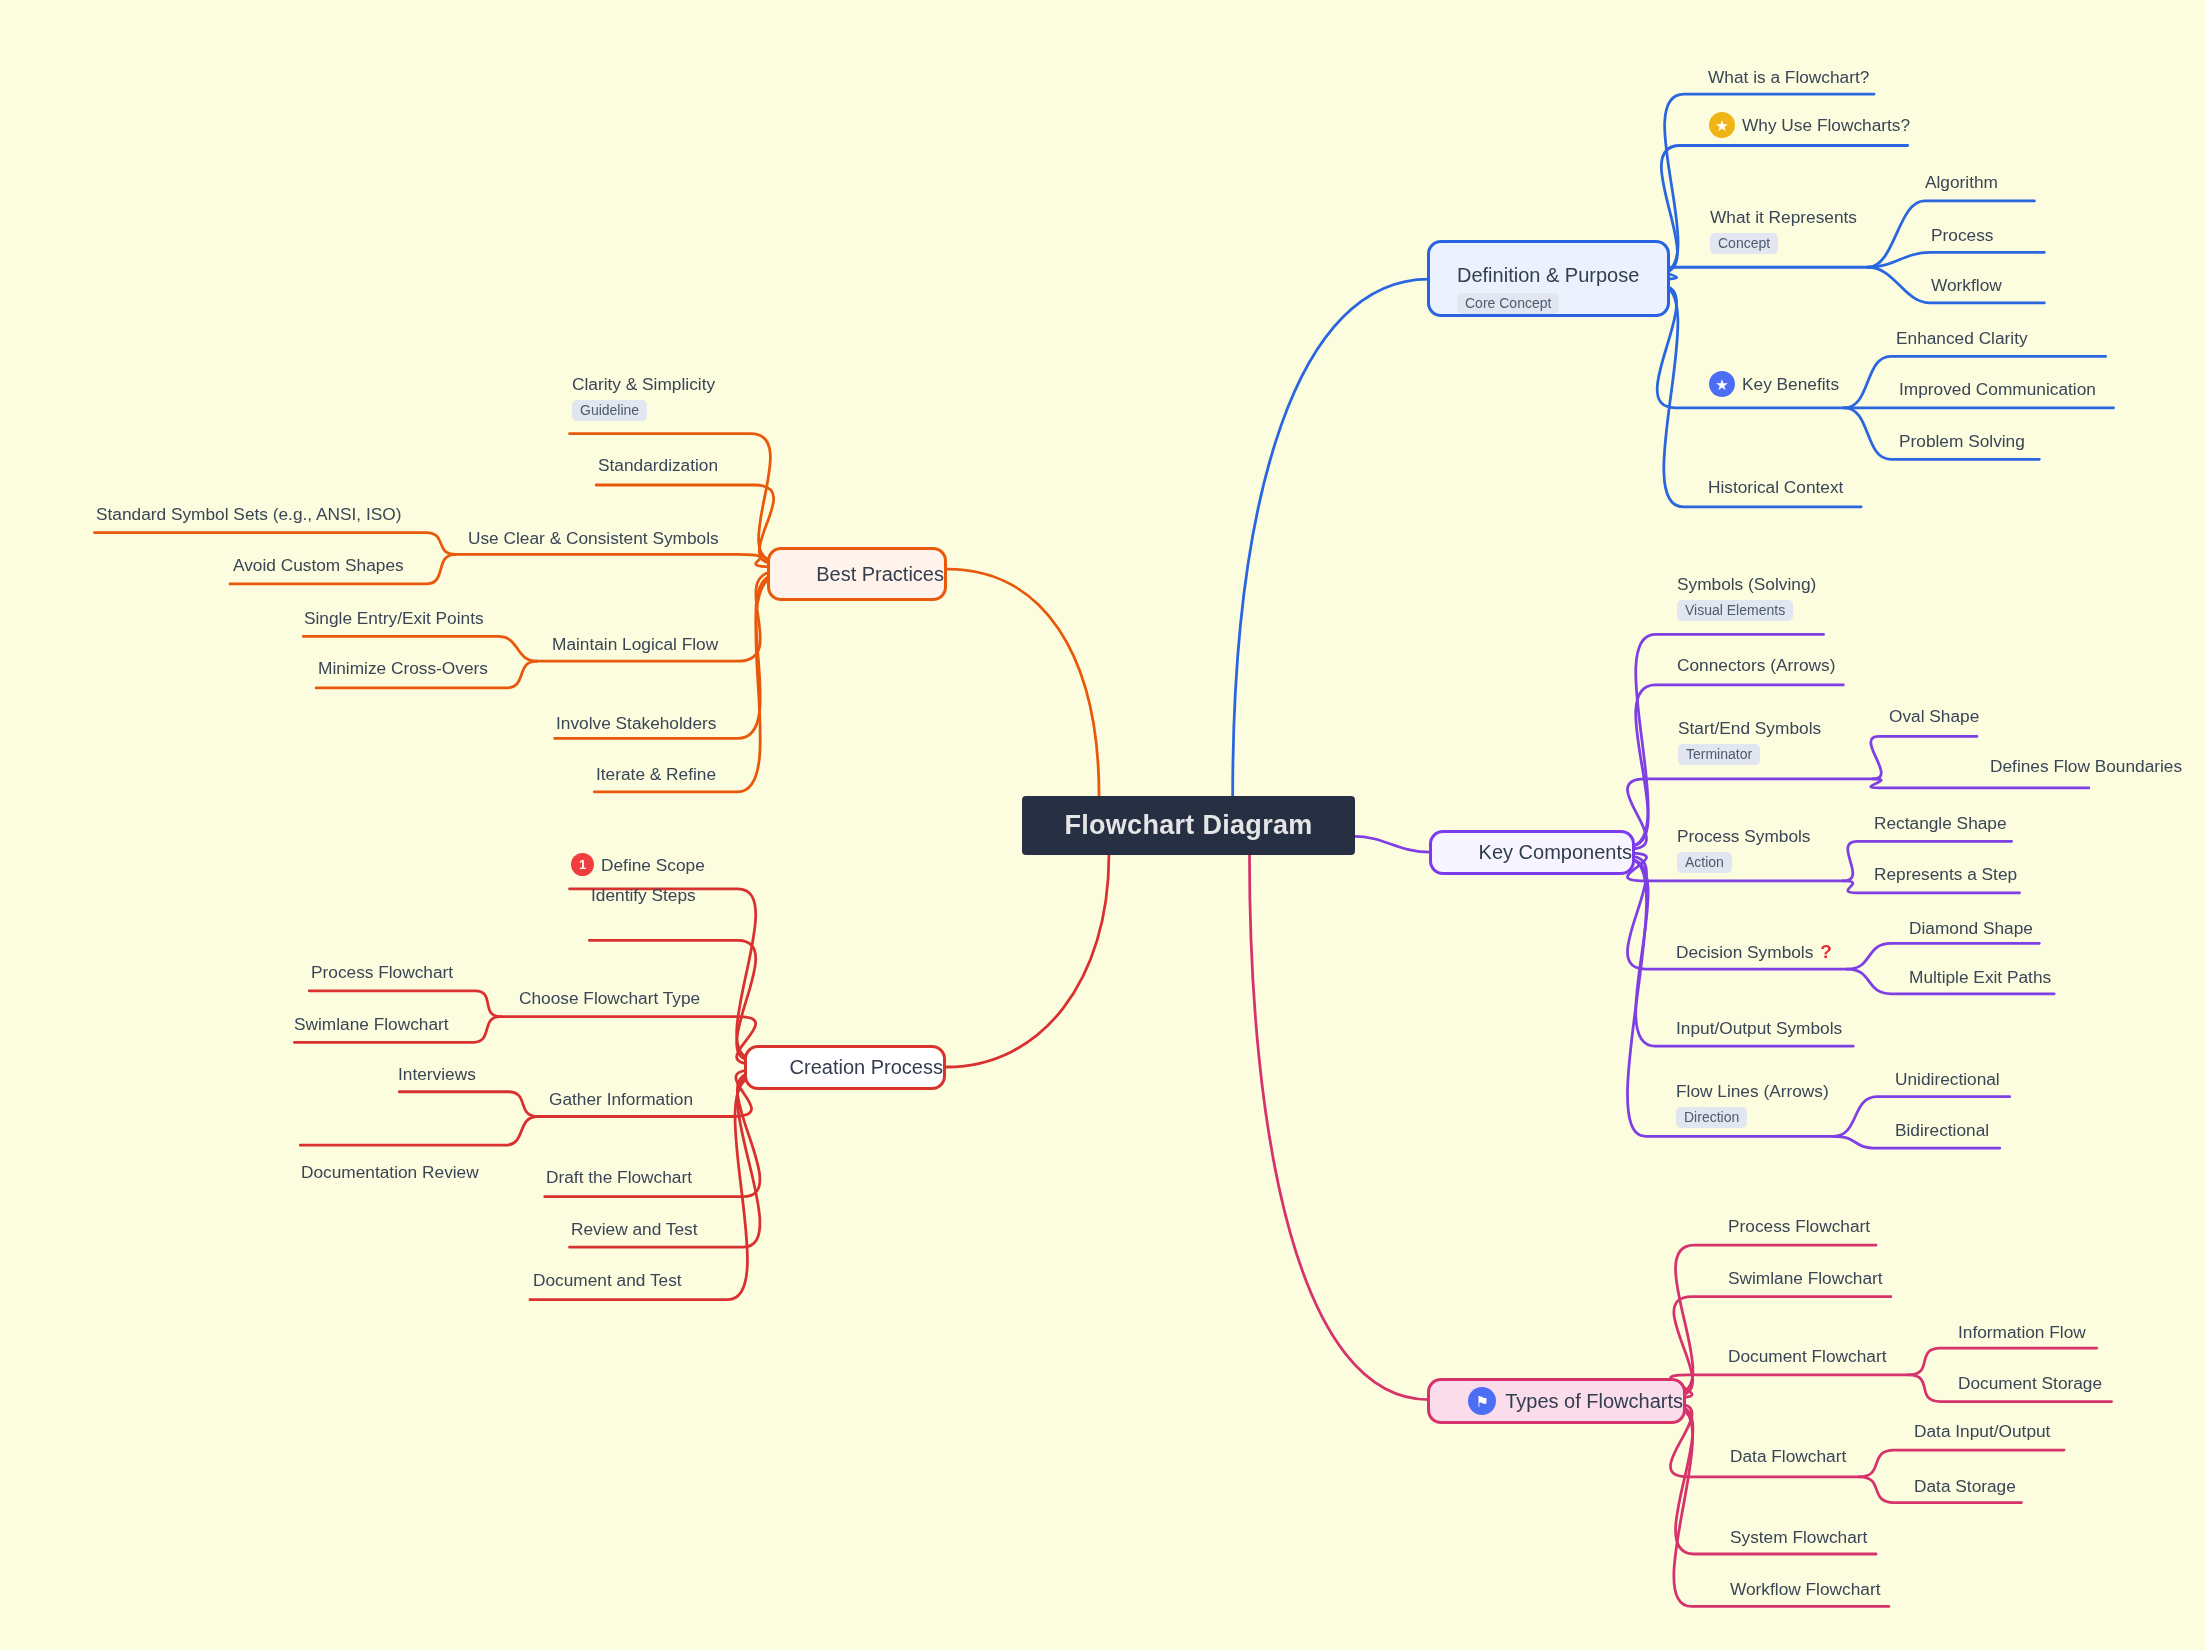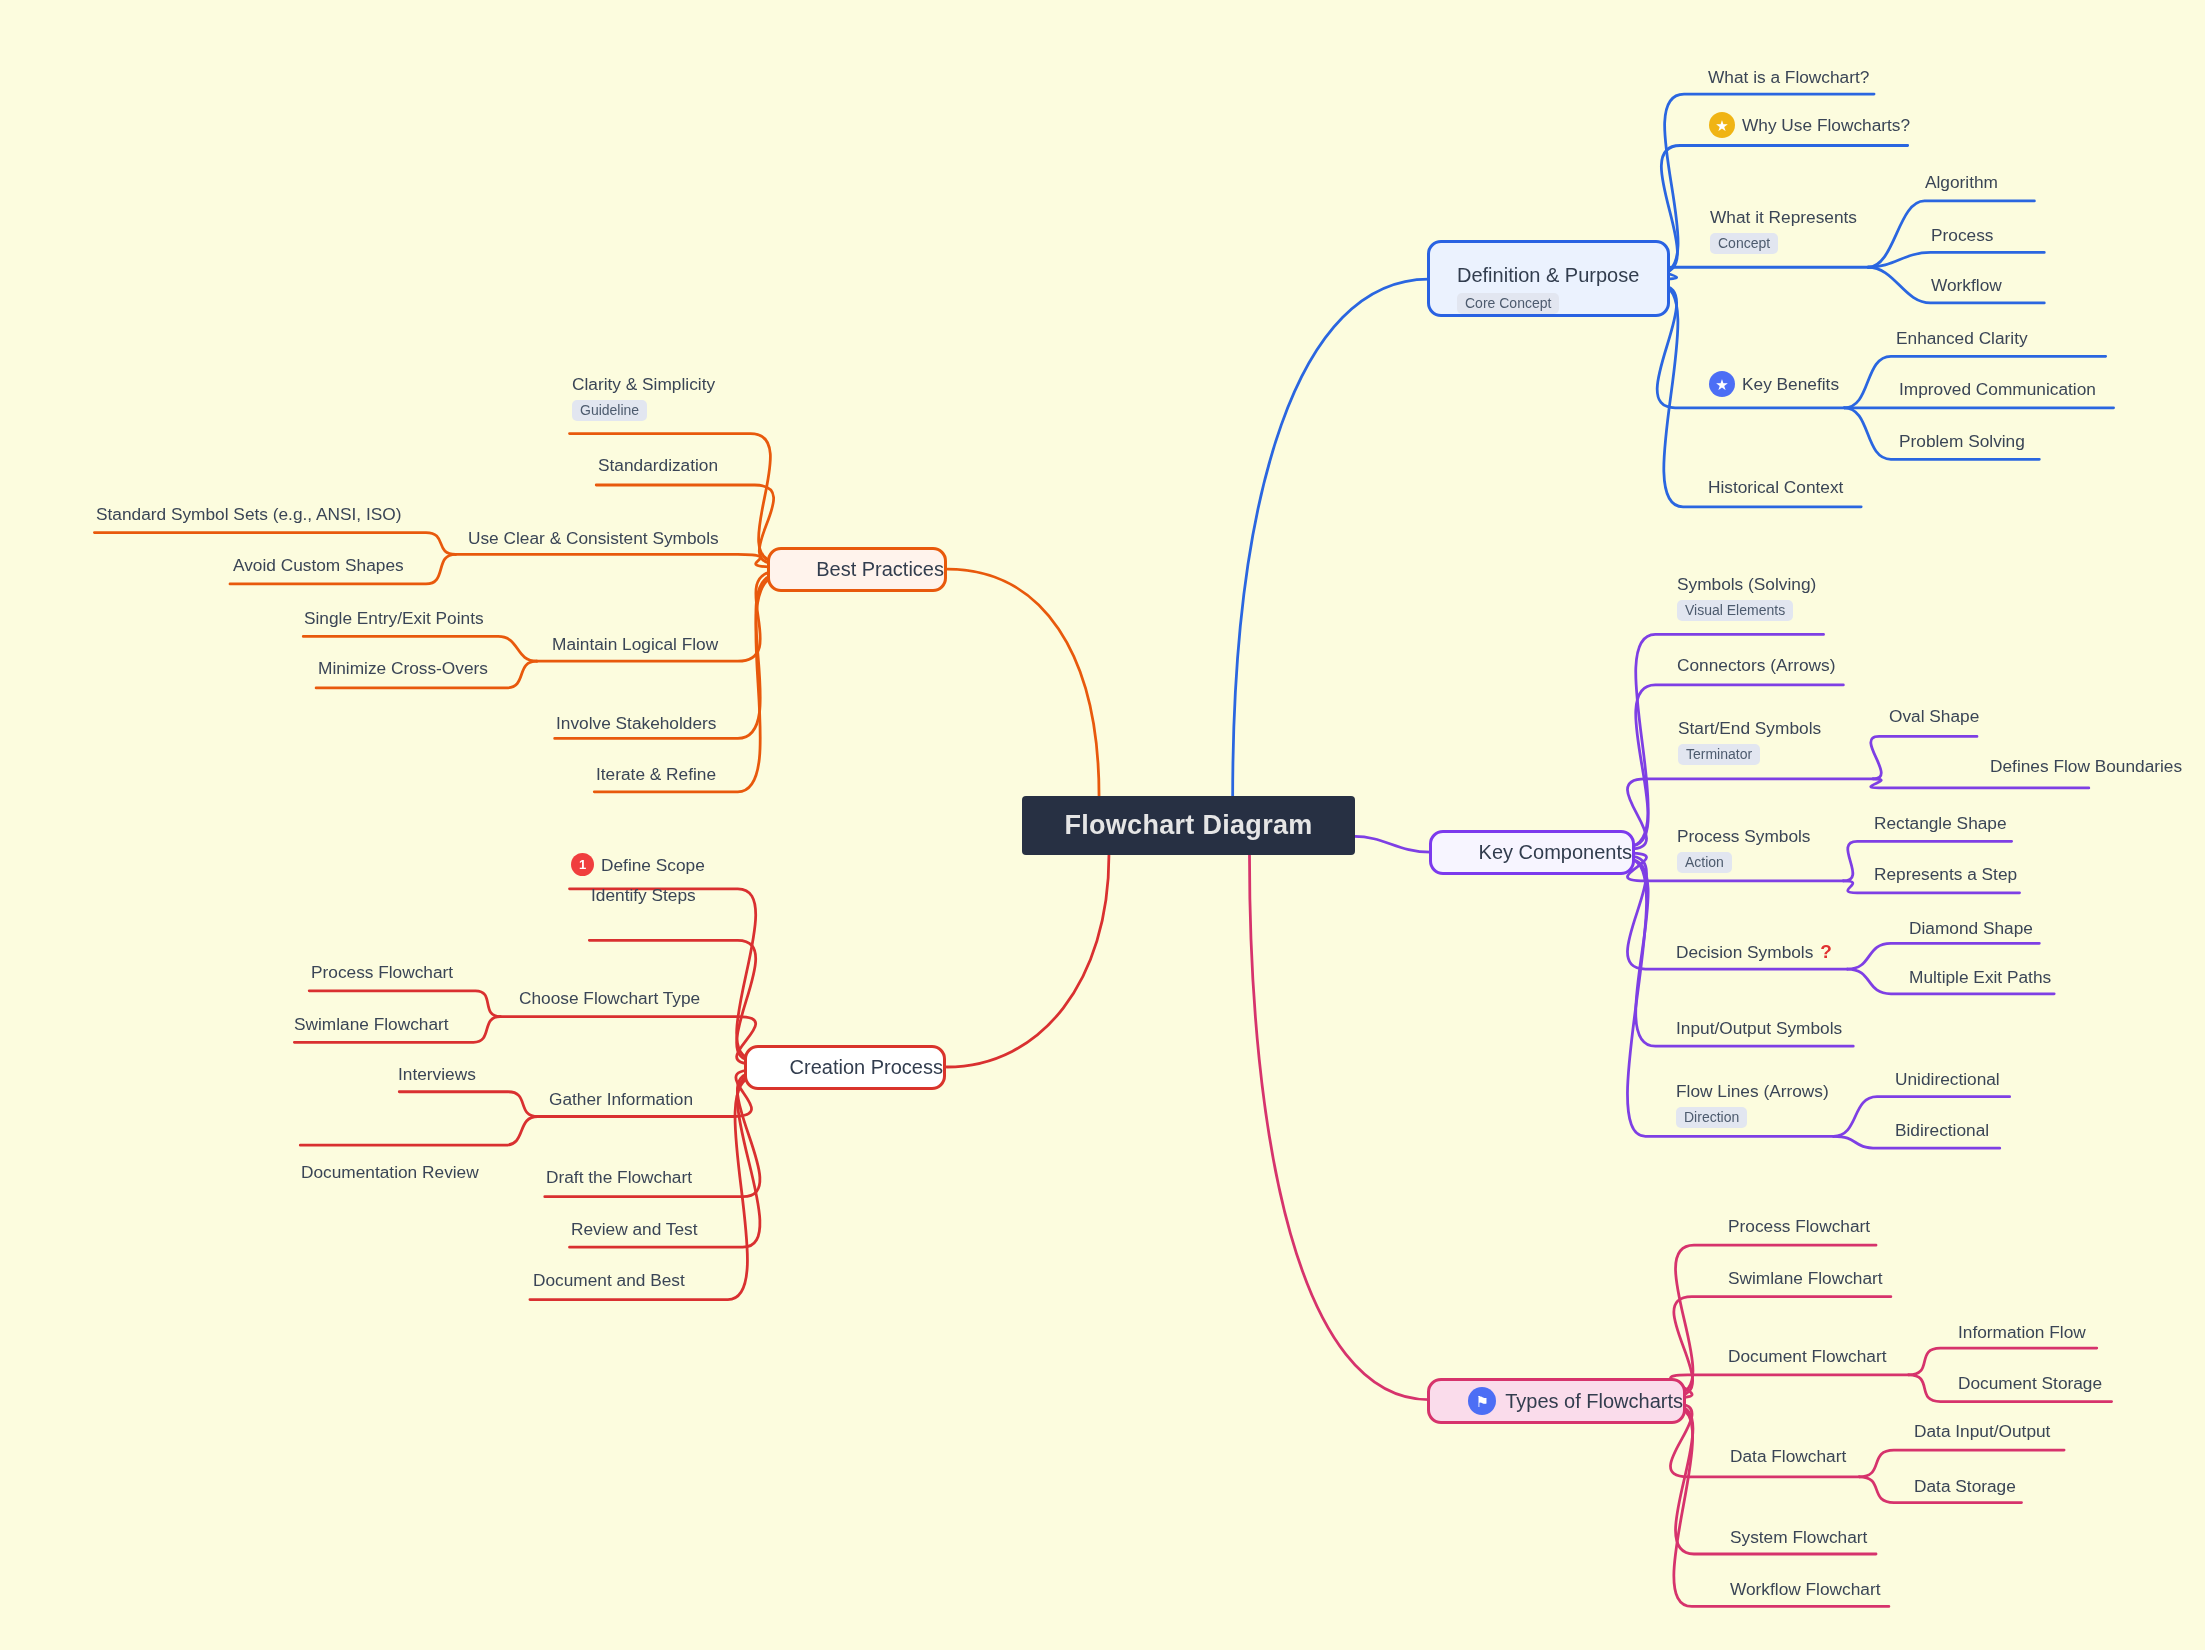--- a/index.html
+++ b/index.html
@@ -140,21 +140,21 @@
 
   <div class="bnode node-comp" style="left:1429px;top:830px;width:206px;height:45px;">
     <span>Key Components</span>
   </div>
 
   <div class="bnode node-types" style="left:1427px;top:1378px;width:259px;height:46px;">
     <span class="icon-circle ic-blue" style="width:28px;height:28px;">⚑</span>
     <span>Types of Flowcharts</span>
   </div>
 
-  <div class="bnode node-bp" style="left:767px;top:547px;width:180px;height:45px;">
+  <div class="bnode node-bp" style="left:767px;top:547px;width:180px;height:54px;">
     <span>Best Practices</span>
   </div>
 
   <div class="bnode node-cp" style="left:744px;top:1045px;width:202px;height:45px;">
     <span>Creation Process</span>
   </div>
 
   <div class="leaf" style="left:1708px;top:66px;">
     <span>What is a Flowchart?</span>
   </div>
@@ -330,17 +330,17 @@
   <div class="leaf" style="left:301px;top:1115px;margin-top:46px;">
     <span>Documentation Review</span>
   </div>
   <div class="leaf" style="left:546px;top:1166px;">
     <span>Draft the Flowchart</span>
   </div>
   <div class="leaf" style="left:571px;top:1218px;">
     <span>Review and Test</span>
   </div>
   <div class="leaf" style="left:533px;top:1269px;">
-    <span>Document and Best</span>
+    <span>Document and Test</span>
   </div>
 
 </div>
 
 
 </body></html>

